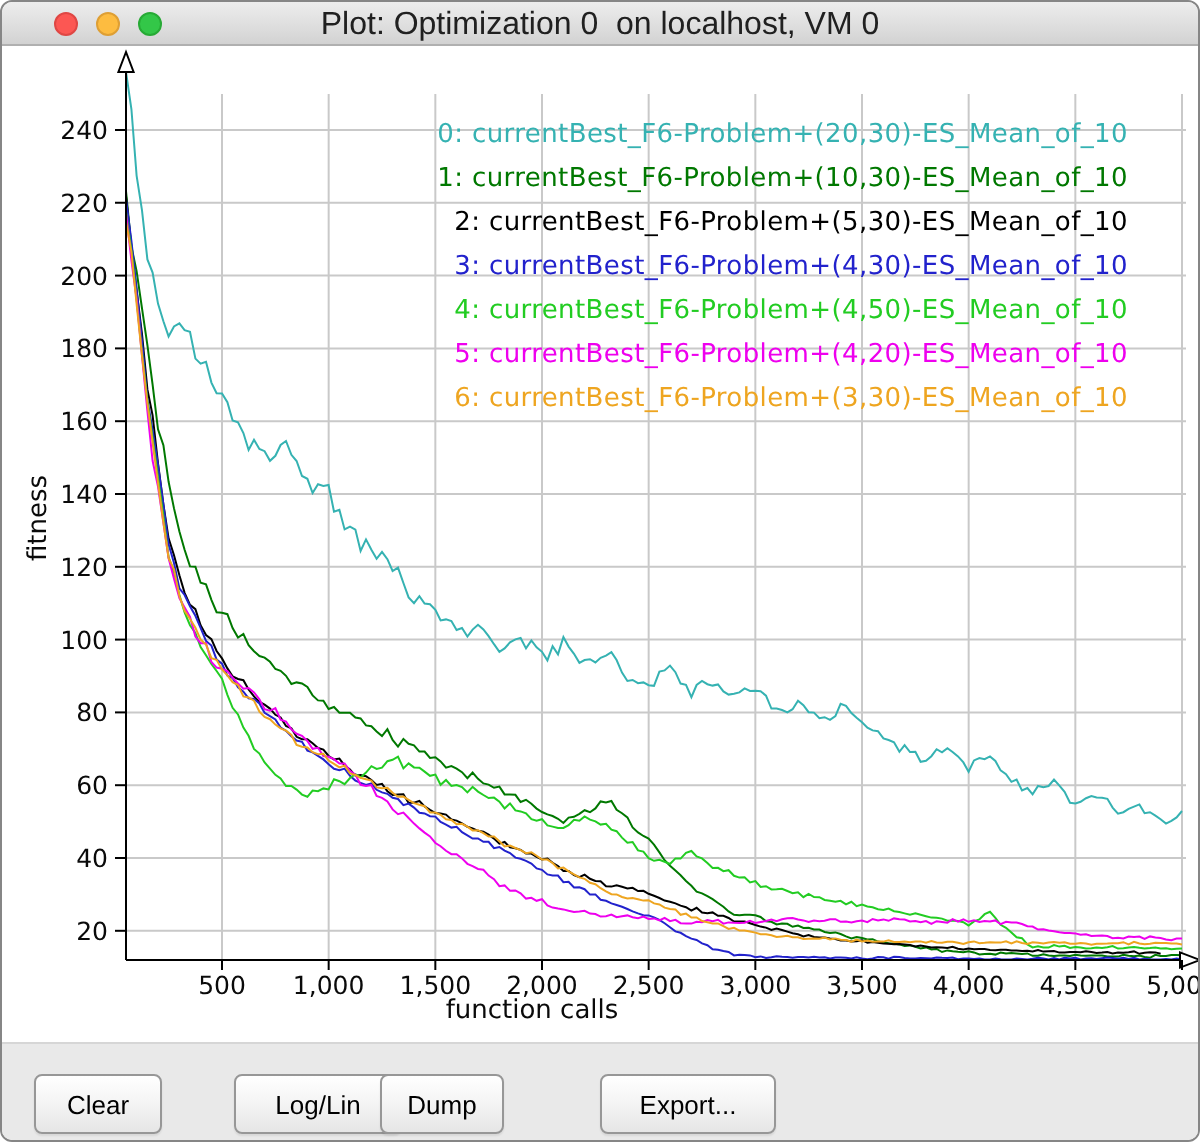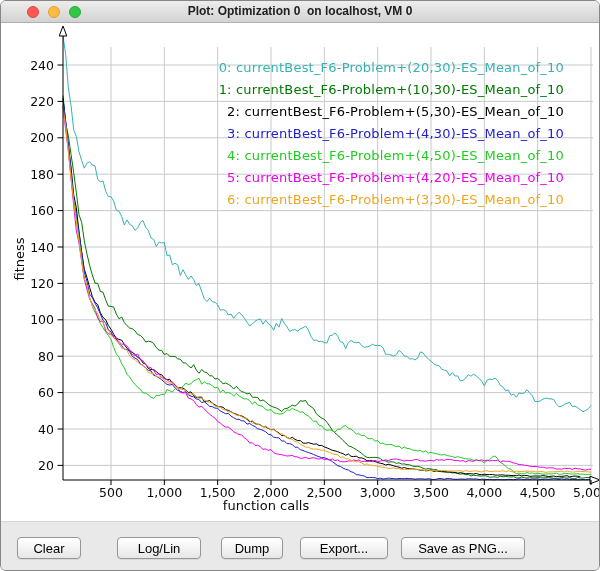--- a/index.html
+++ b/index.html
@@ -9,21 +9,21 @@
     border:1px solid #868686; border-radius:6px; overflow:hidden; background:#fff;
   }
   
   .titlebar {
     position:absolute; top:0; left:0; width:100%; height:22px;
     background:linear-gradient(180deg,#ededed 0%,#dcdcdc 65%,#d2d2d2 100%);
     border-bottom:1px solid #b0b0b0;
   }
   .titlebar .title {
     position:absolute; left:0; right:0; top:3px; text-align:center;
-    font-size:12px; color:#202020; white-space:pre;font-weight:bold;
+    font-size:16px; color:#202020; white-space:pre;
   }
   .tl { position:absolute; top:5px; width:12px; height:12px; border-radius:50%; }
   .tl.close { left:26px; background:#fc5753; border:1px solid #df4744; }
   .tl.min   { left:47px; background:#fdbc40; border:1px solid #de9f34; }
   .tl.zoom  { left:68px; background:#33c748; border:1px solid #27aa35; }
   
   .plot-panel { position:absolute; top:22px; left:0; width:600px; height:498px; background:#ffffff; }
   svg { position:absolute; top:0; left:0; }
   svg text { font-family:"DejaVu Sans", sans-serif; font-size:12.5px; fill:#0a0a0a; }
   .ylabel {
@@ -39,30 +39,30 @@
   .legend-entry {
     font-family:"DejaVu Sans", sans-serif; font-size:13px; line-height:22px;
     letter-spacing:0.2px; white-space:pre;
   }
   
   .button-bar {
     position:absolute; left:0; top:520px; width:600px; height:51px;
     background:#e9e9e9; border-top:1px solid #d6d6d6;
   }
   .btn {
-    position:absolute; top:15px; height:22px;
+    position:absolute; top:15px; height:30px;
     border:1px solid #979797; border-radius:4px;
     background:linear-gradient(180deg,#ffffff 0%,#f5f5f5 45%,#e6e6e6 100%);
     font-family:"Liberation Sans", sans-serif; font-size:13px; color:#000;
     box-shadow:0 1px 1px rgba(0,0,0,0.08);
     cursor:default;
   }
   .btn-clear  { left:16px;  width:64px; }
   .btn-loglin { left:100px; width:84px;margin-left:16px; }
-  .btn-dump   { left:220px; width:62px; }
+  .btn-dump   { left:189px; width:62px; }
   .btn-export { left:299px; width:88px; }
   .btn-save   { left:400px; width:124px; }
 </style>
 </head>
 <body>
 
 <div class="window">
 
   <div class="titlebar">
     <span class="tl close"></span>
@@ -162,16 +162,15 @@
         <div class="legend-entry" style="color: rgb(238, 0, 238);">5: currentBest_F6-Problem+(4,20)-ES_Mean_of_10</div>
         <div class="legend-entry" style="color: rgb(238, 165, 32);">6: currentBest_F6-Problem+(3,30)-ES_Mean_of_10</div>
       </div>
   </div>
 
   <div class="button-bar">
     <button class="btn btn-clear">Clear</button>
     <button class="btn btn-loglin">Log/Lin</button>
     <button class="btn btn-dump">Dump</button>
     <button class="btn btn-export">Export...</button>
-    <button class="btn btn-save">Save as PNG...</button>
   </div>
 
 </div>
 
 </body></html>

